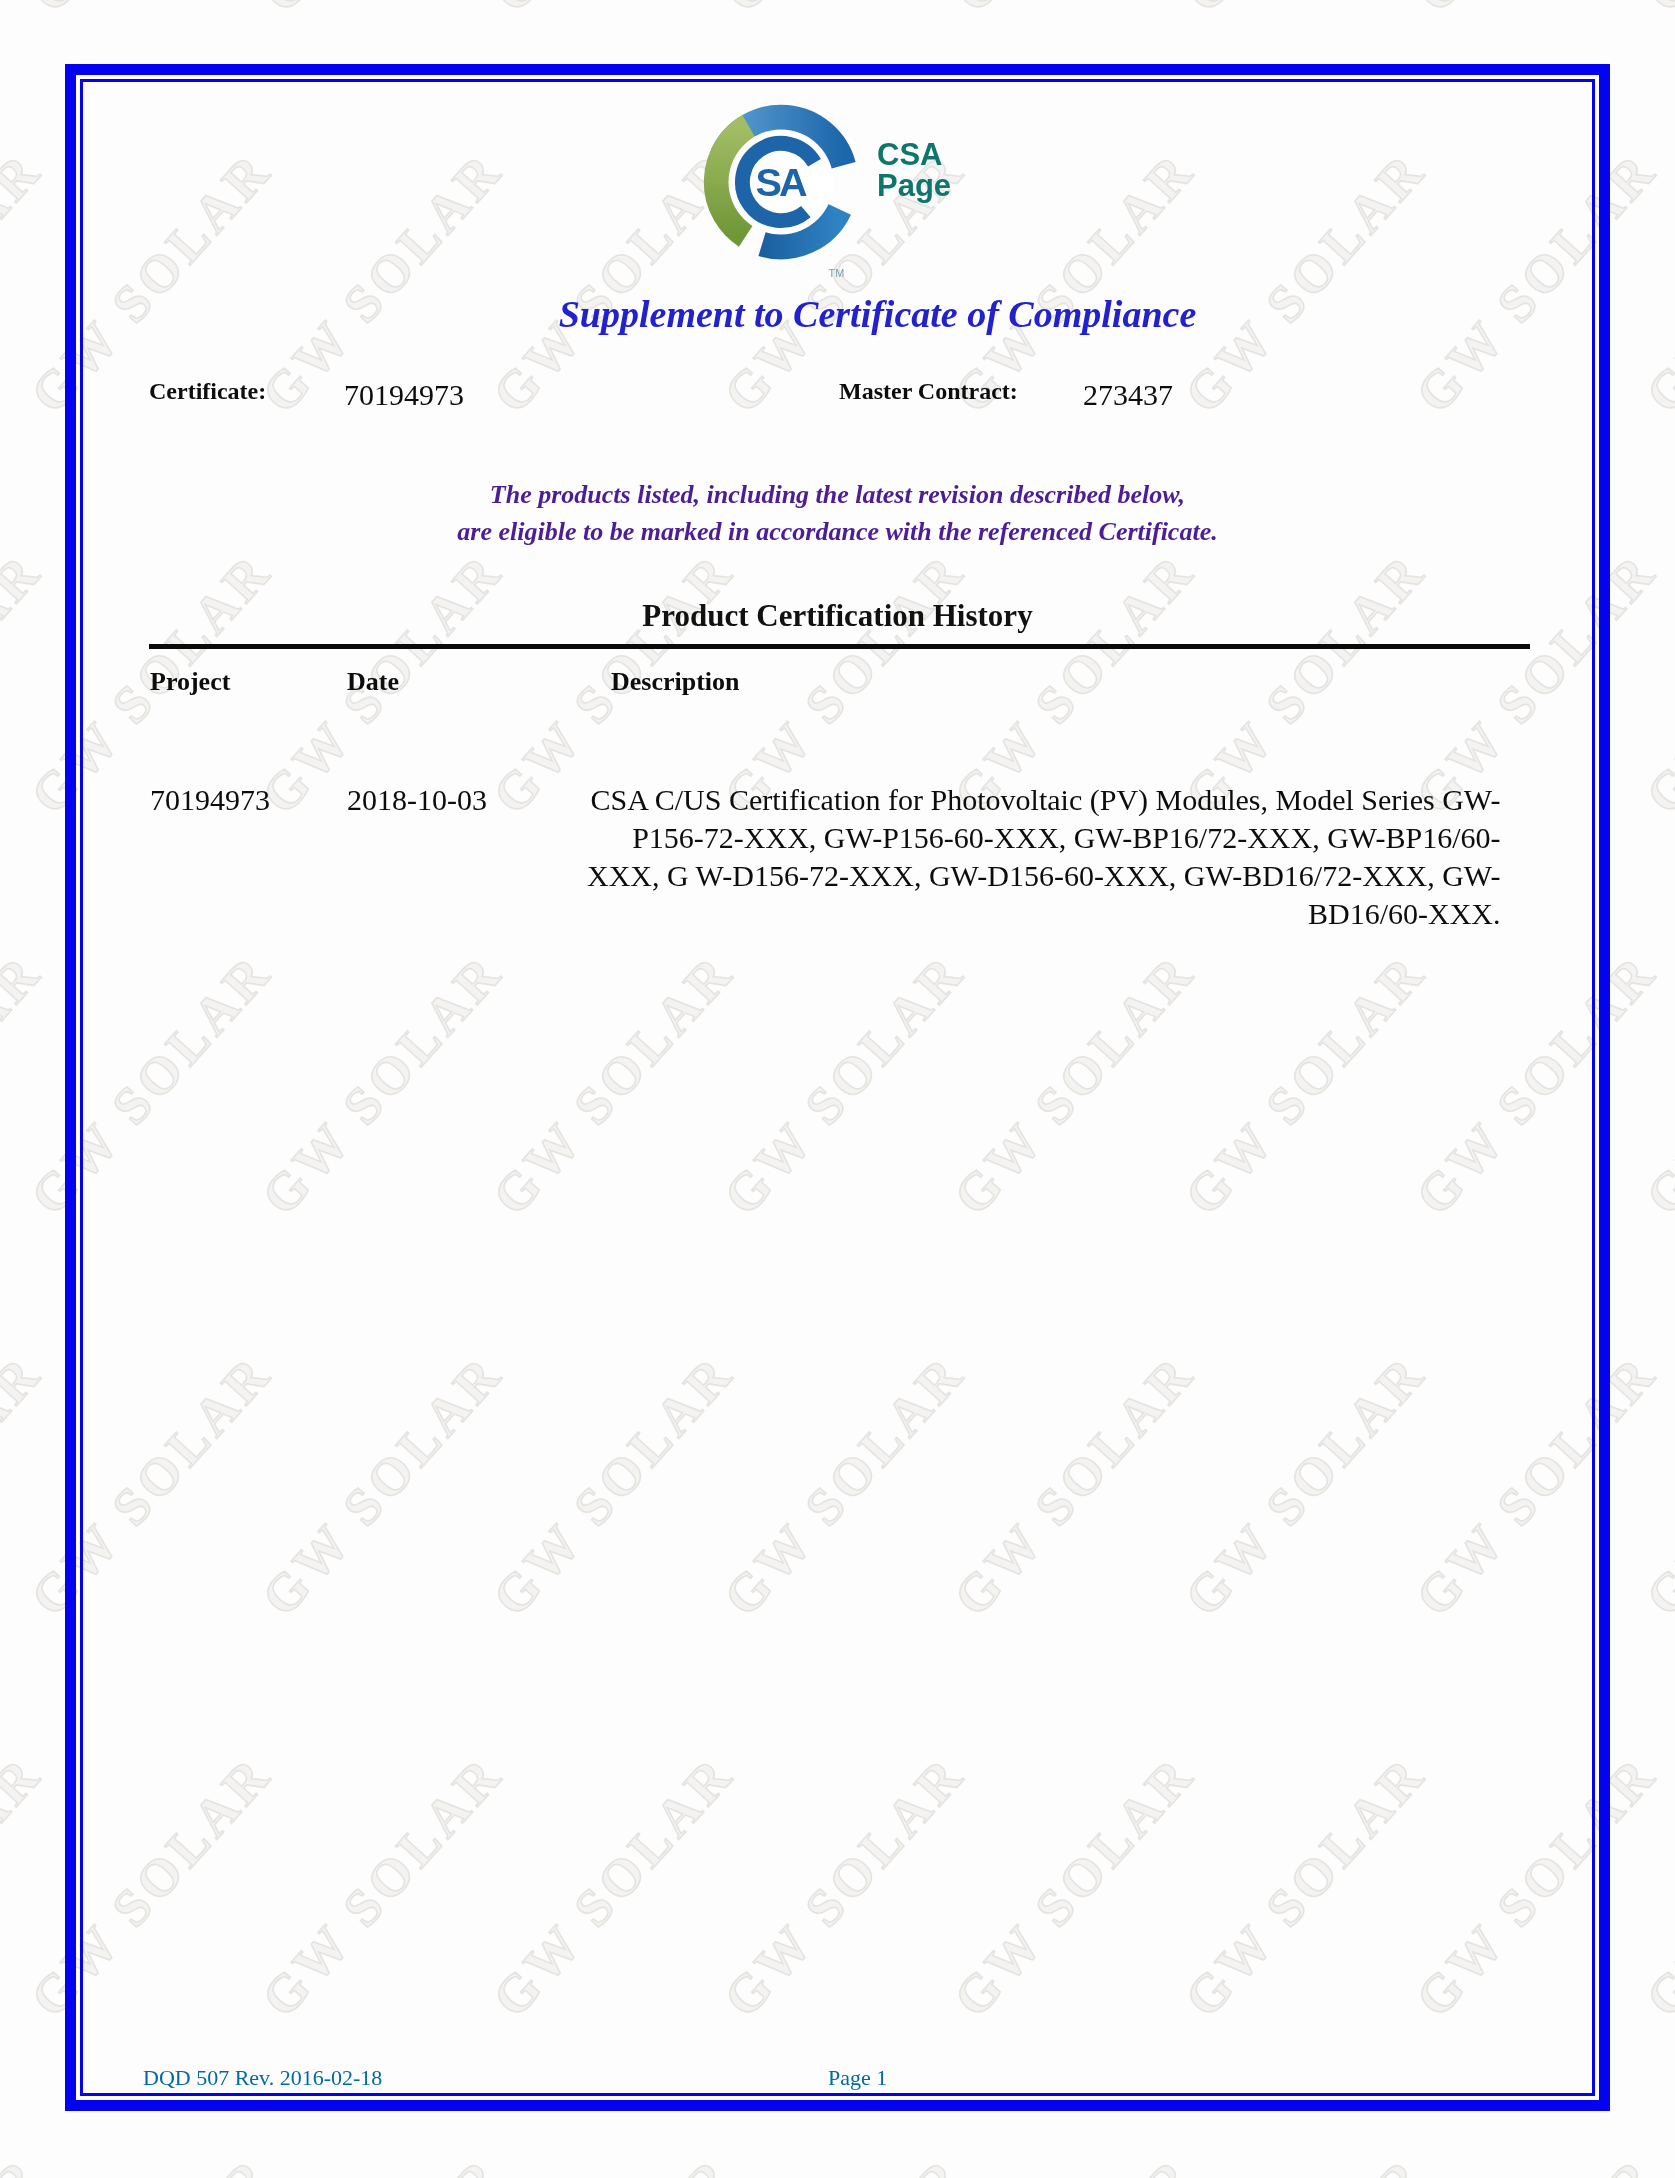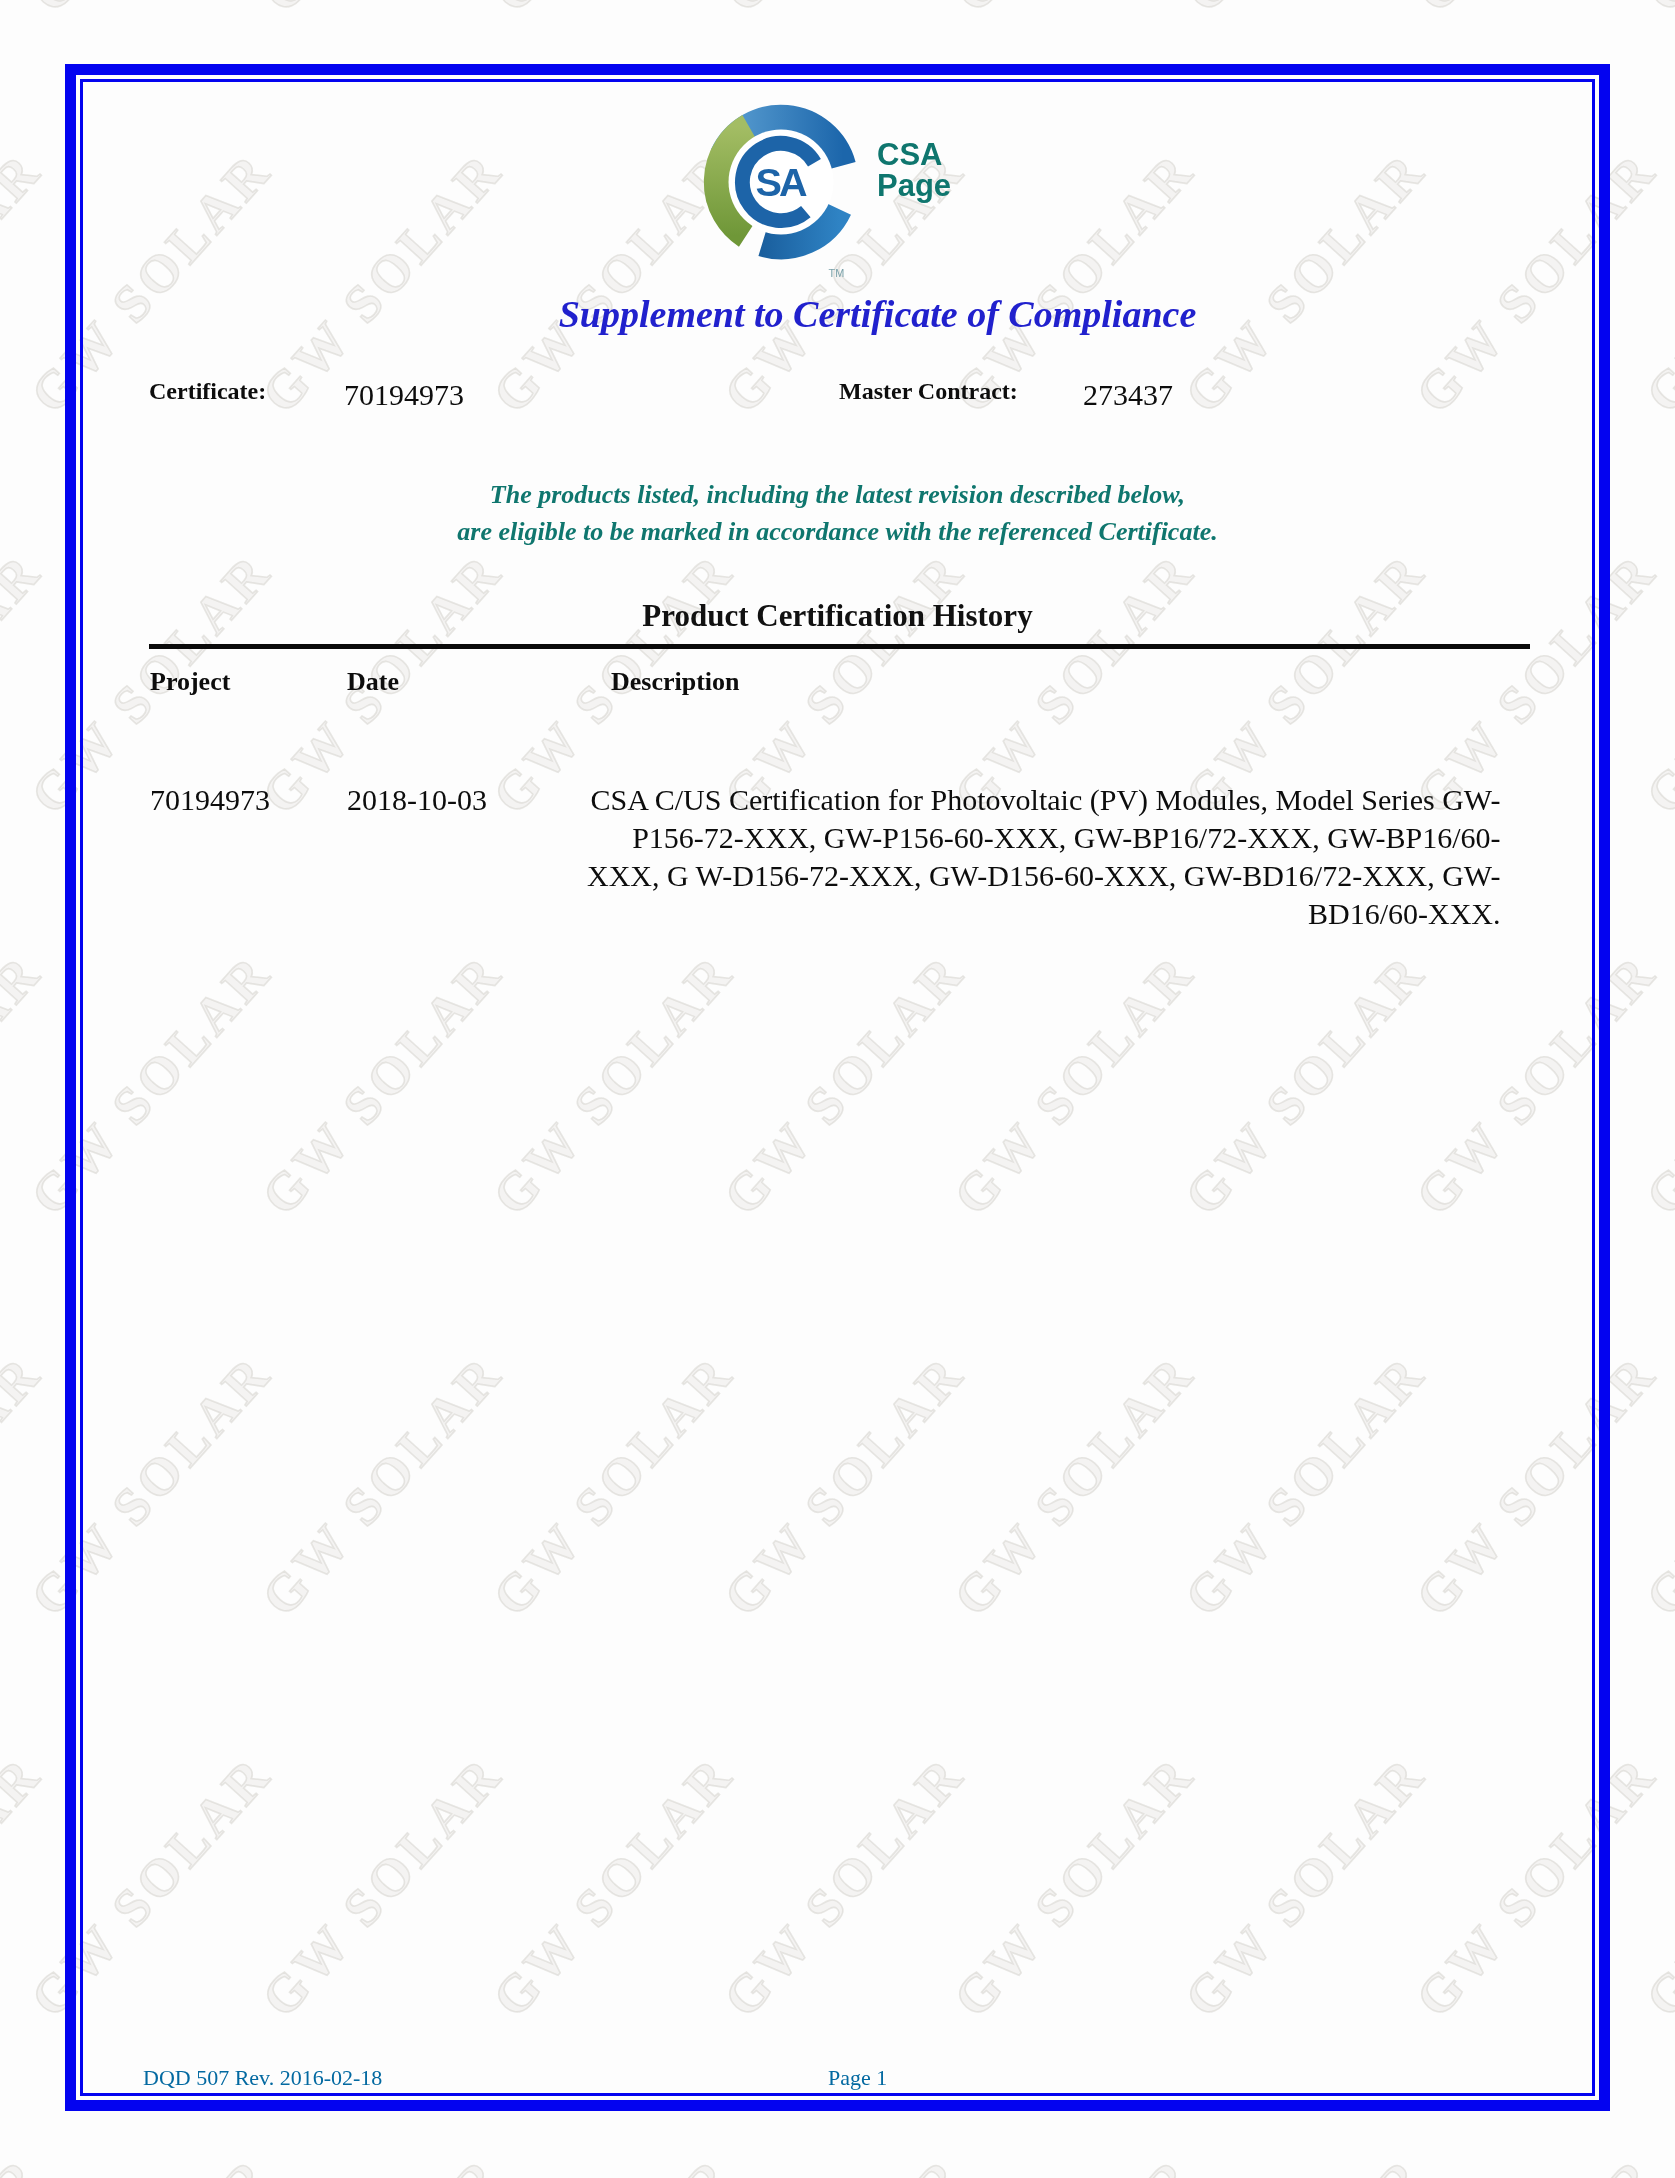--- a/index.html
+++ b/index.html
@@ -50,21 +50,21 @@
   }
   .doc-title{
     top:292px;
     font-size:38px;font-weight:bold;font-style:italic;
     color:#2121cd;
     margin-left:40px;
   }
   .meta-label{font-weight:bold;font-size:24px;}
   .meta-value{font-size:30px;}
   .notice{
-    font-size:26px;font-weight:bold;font-style:italic;color:#0f766e;
+    font-size:26px;font-weight:bold;font-style:italic;color:#4c1d95;
   }
   .history-heading{
     top:598px;
     font-size:31px;font-weight:bold;color:#111;
   }
   .rule{
     position:absolute;left:149px;top:644px;
     width:1381px;height:5px;background:#0a0a0a;
   }
   .col-header{font-weight:bold;font-size:26px;}

